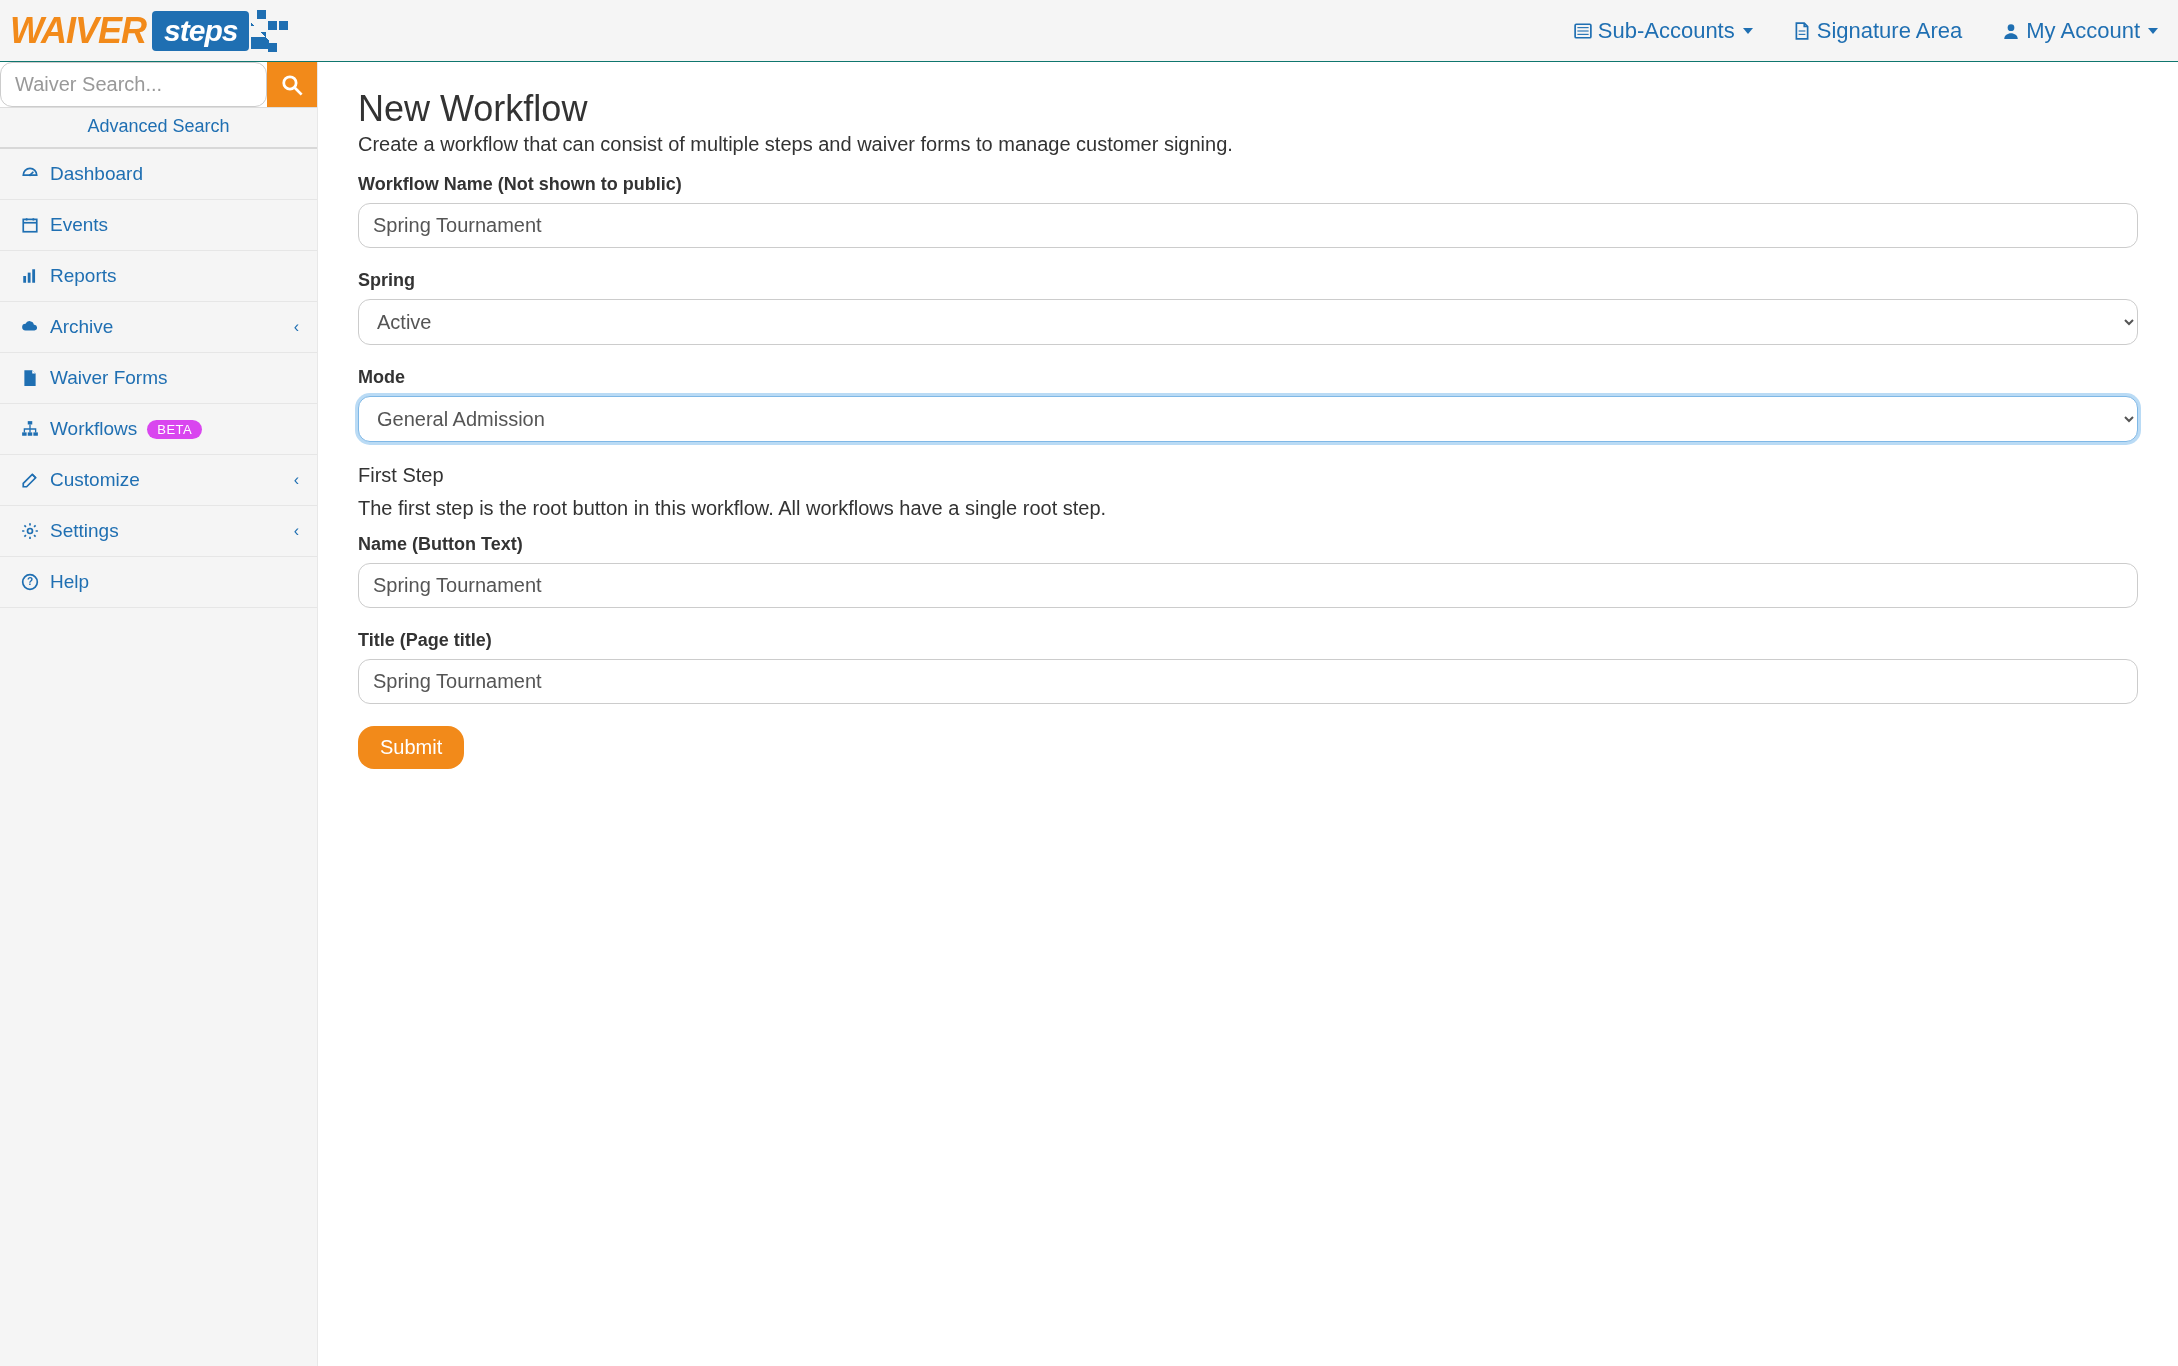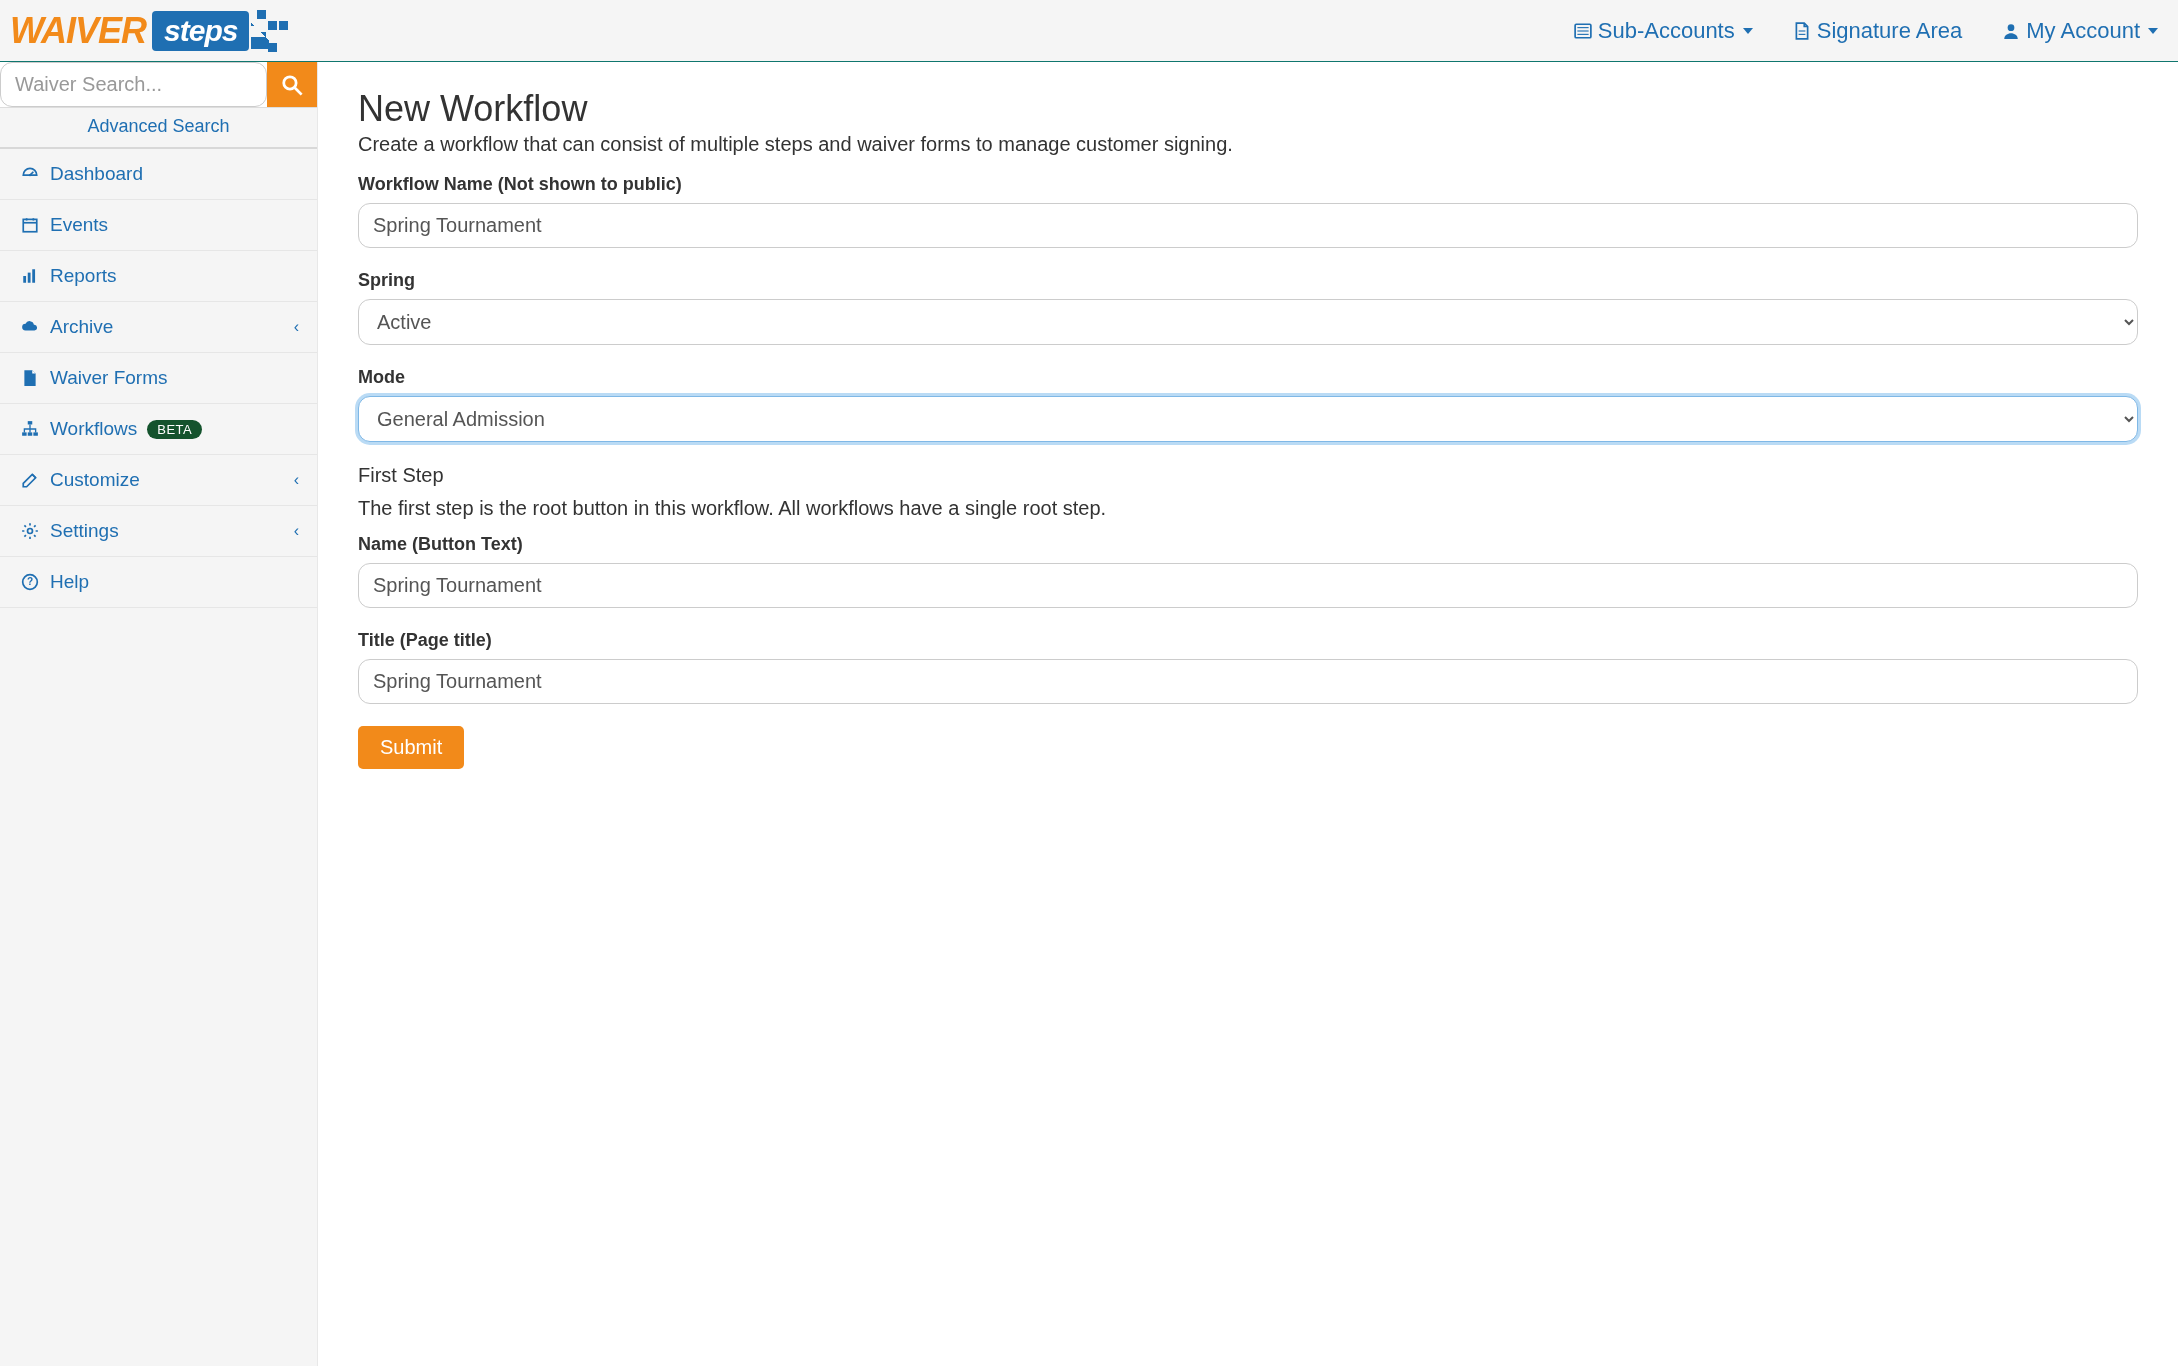--- a/index.html
+++ b/index.html
@@ -142,21 +142,21 @@
     position:relative;
   }
   .nav-list li .nav-icon { width:20px; display:inline-flex; justify-content:center; font-size:18px; color:#1f6fb2; }
   .nav-list li .chev {
     position:absolute;
     right:18px;
     color:#1f6fb2;
     font-size:16px;
   }
   .beta {
-    background:#14532d;
+    background:#d946ef;
     color:#fff;
     border-radius:10px;
     font-size:13px;
     padding:2px 10px;
     letter-spacing:0.5px;
   }
 
   
   .main {
     flex:1;
@@ -197,21 +197,21 @@
   select { appearance:auto; }
   .focused {
     border-color:#7fb8e6;
     box-shadow:0 0 0 3px rgba(102,175,233,.45);
     outline:none;
   }
   .submit-btn {
     background:#f28a1a;
     color:#fff;
     border:none;
-    border-radius:5px;
+    border-radius:16px;
     font-size:20px;
     padding:10px 22px;
     cursor:pointer;
   }
 
   svg { display:block; }
 </style>
 </head>
 <body>
 

